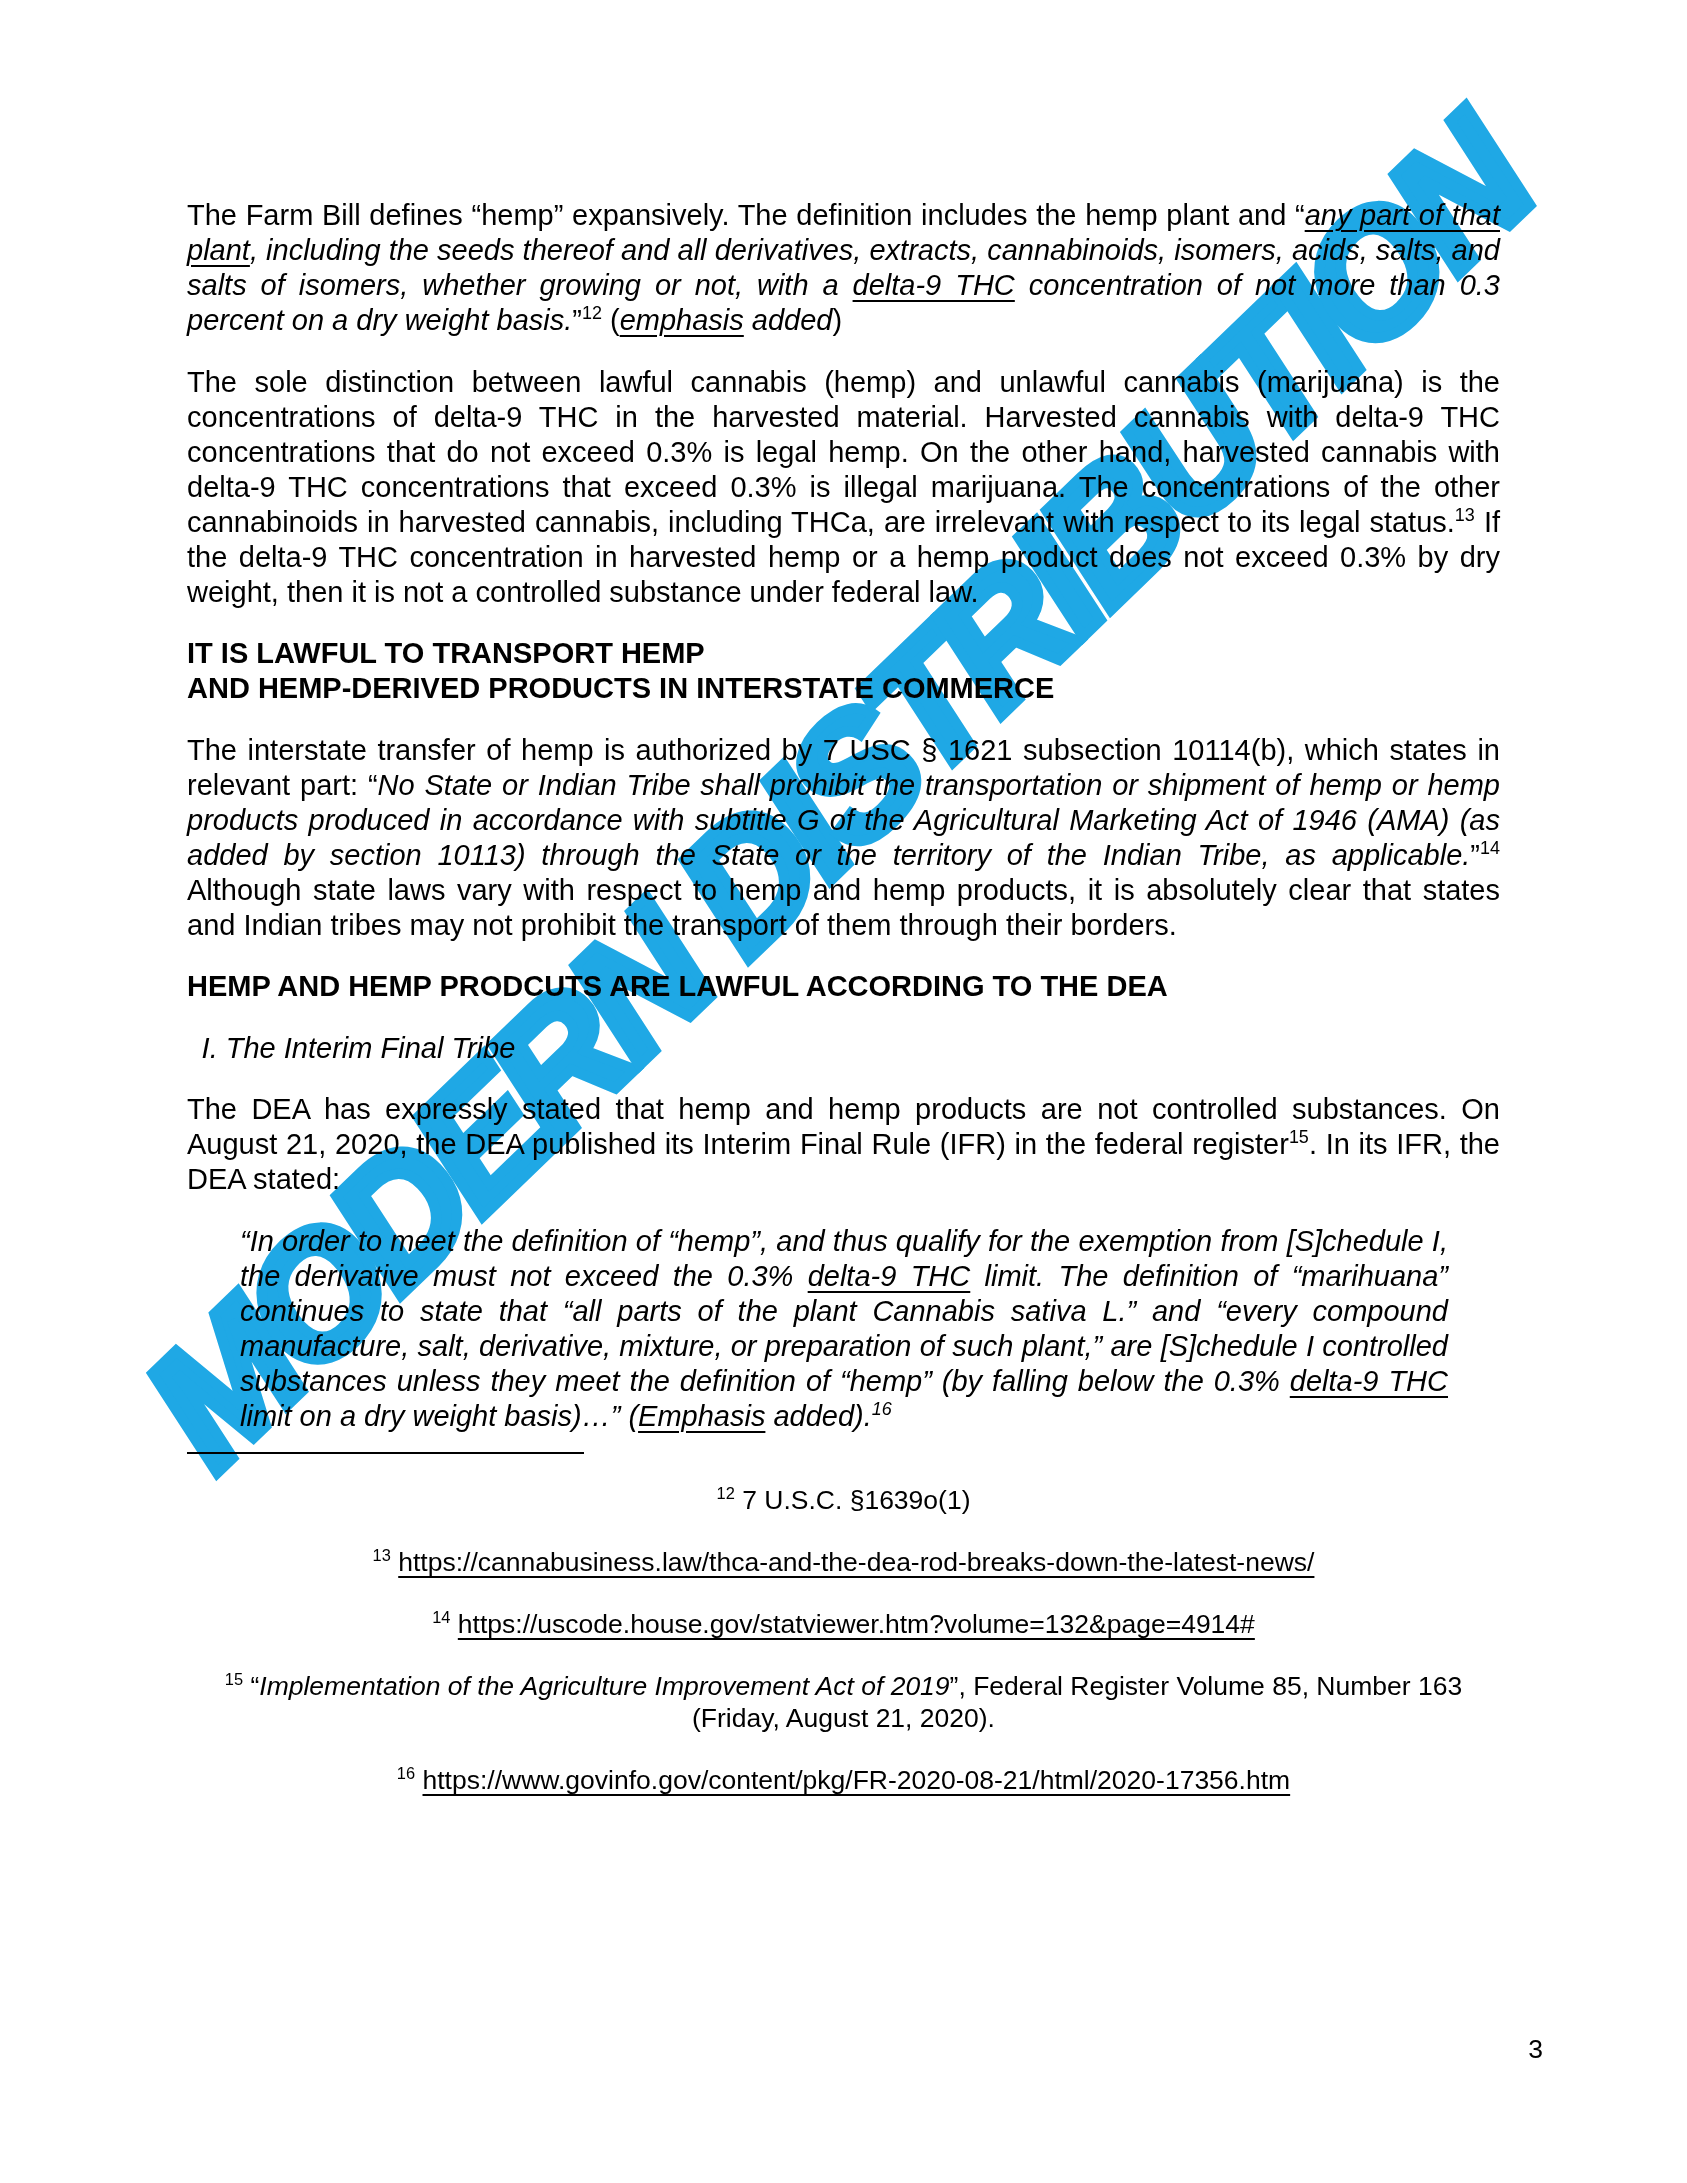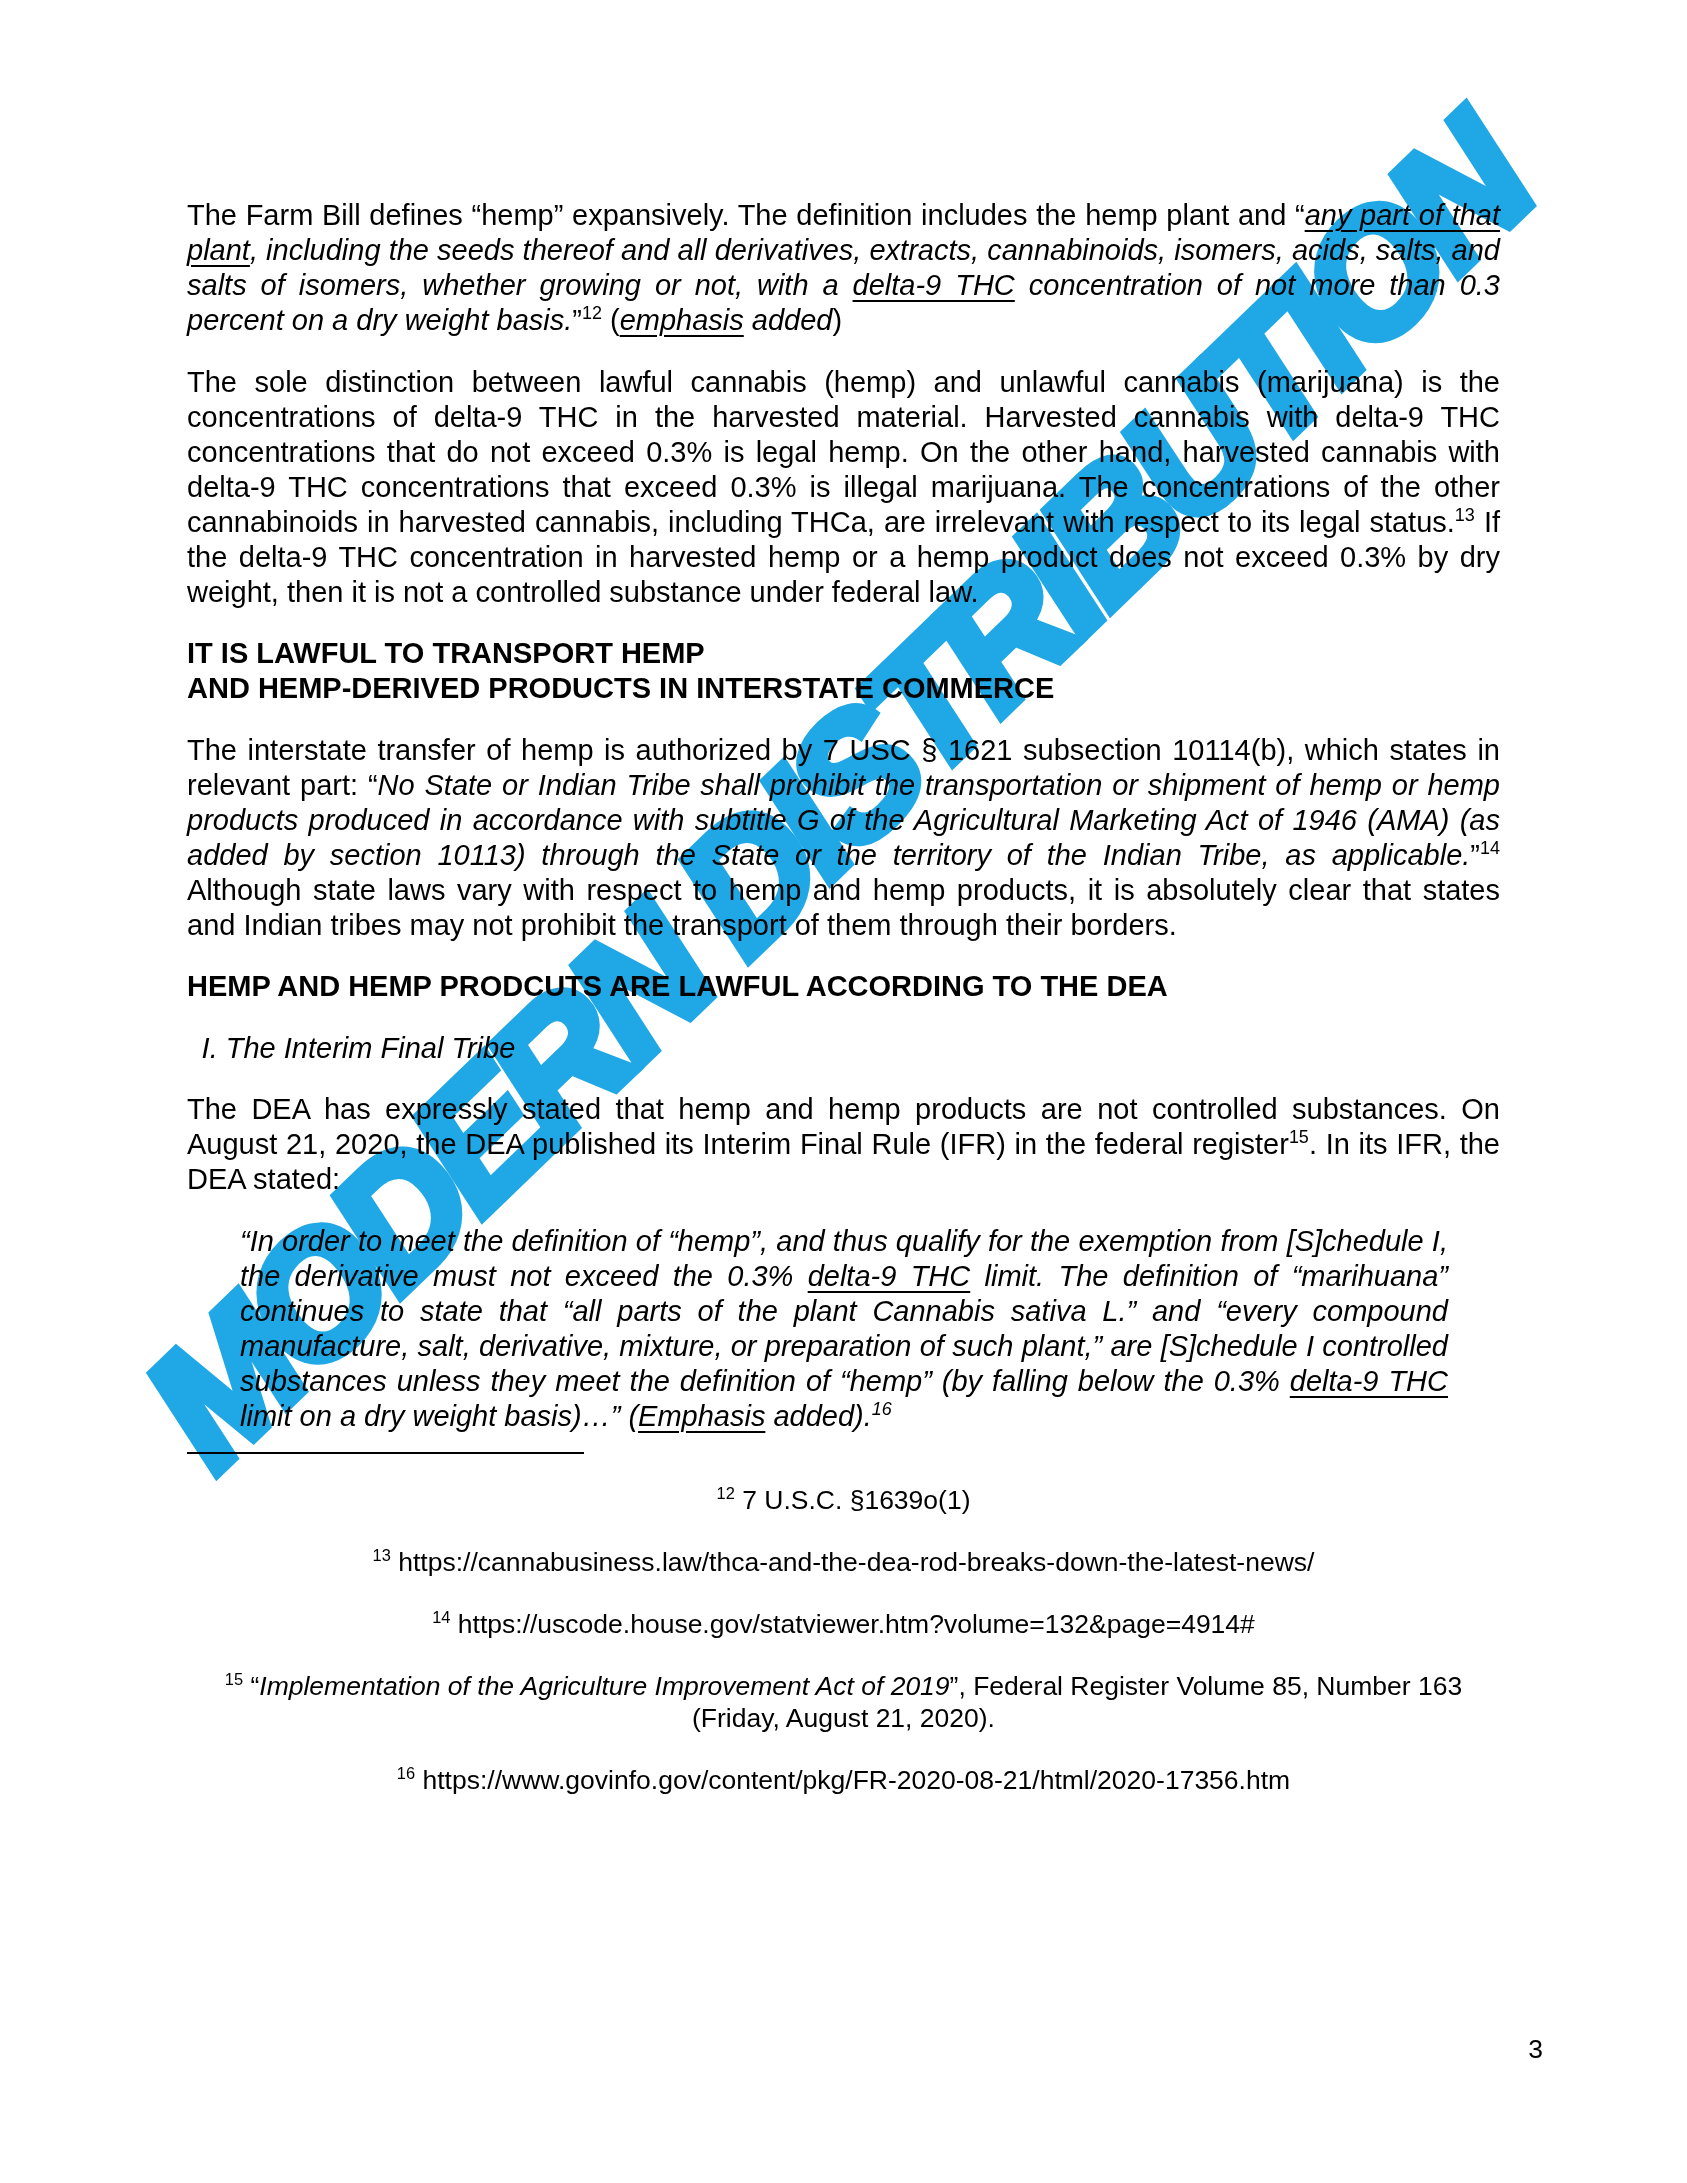--- a/index.html
+++ b/index.html
@@ -63,20 +63,21 @@
   }
   .fnrule {
     width: 397px;
     height: 0;
     border-top: 2px solid #000;
     margin: 0 0 30px 0;
   }
   .footnote { margin: 0 0 30px 0; text-align: center; }
   a.fnlink {
     color: #000;
+    text-decoration: underline;
     text-decoration-thickness: 2px;
     text-underline-offset: 4.6px;
     cursor: pointer;
   }
   .pageno {
     position: absolute;
     right: 144px;
     bottom: 118px;
     font-size: 26.5px;
     z-index: 1;

